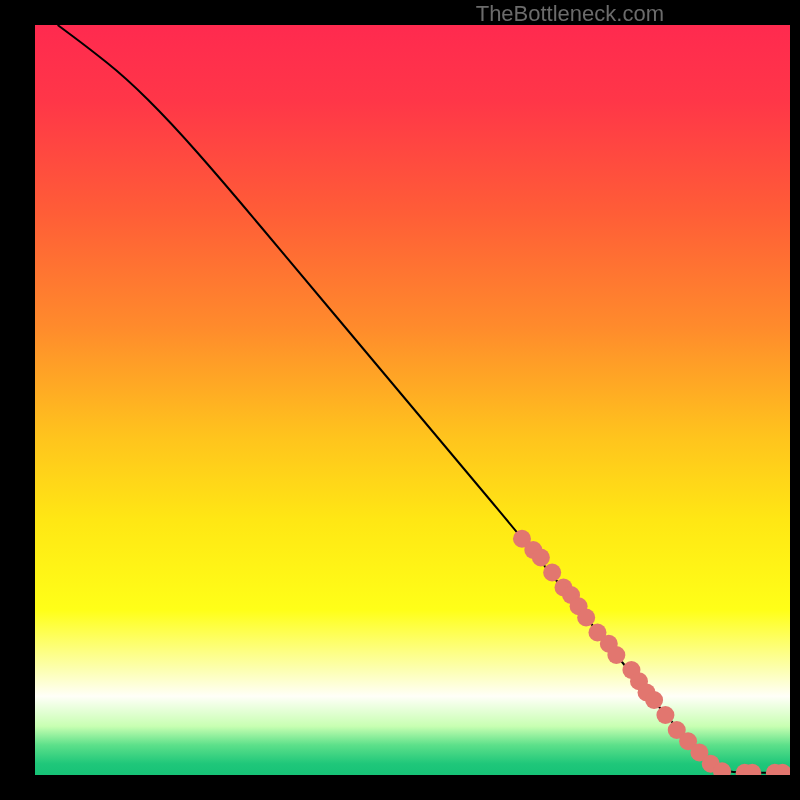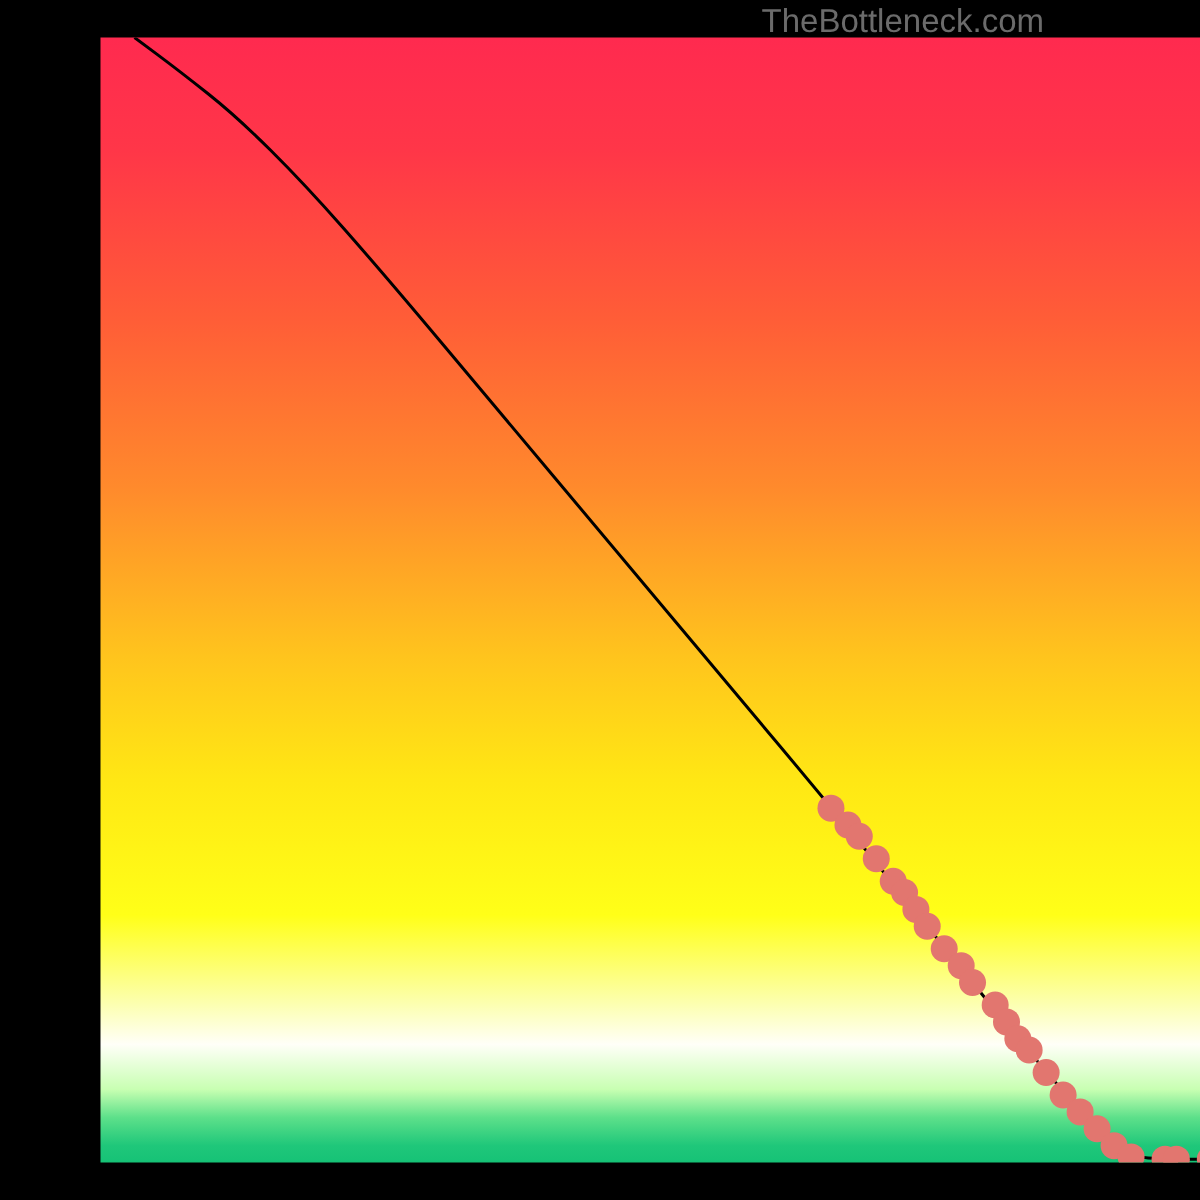--- a/index.html
+++ b/index.html
@@ -9,21 +9,20 @@
     height: 800px;
     background: #000;
     overflow: hidden;
     font-family: Arial, Helvetica, sans-serif;
   }
   .stage {
     position: relative;
     box-sizing: border-box;
     width: 674px;
     height: 800px;
-    margin-left: 32px;
   }
   .plot-area {
     position: absolute;
     background: #fff;
   }
   .watermark {
     position: absolute;
     color: #6b6b6b;
     font-size: 22px;
     font-weight: 400;

